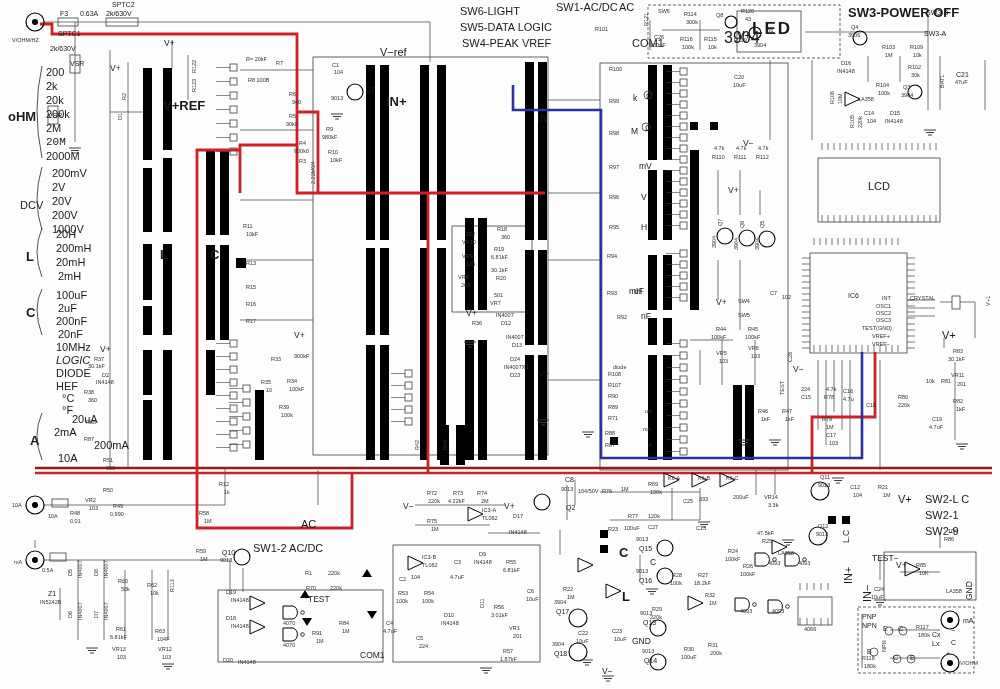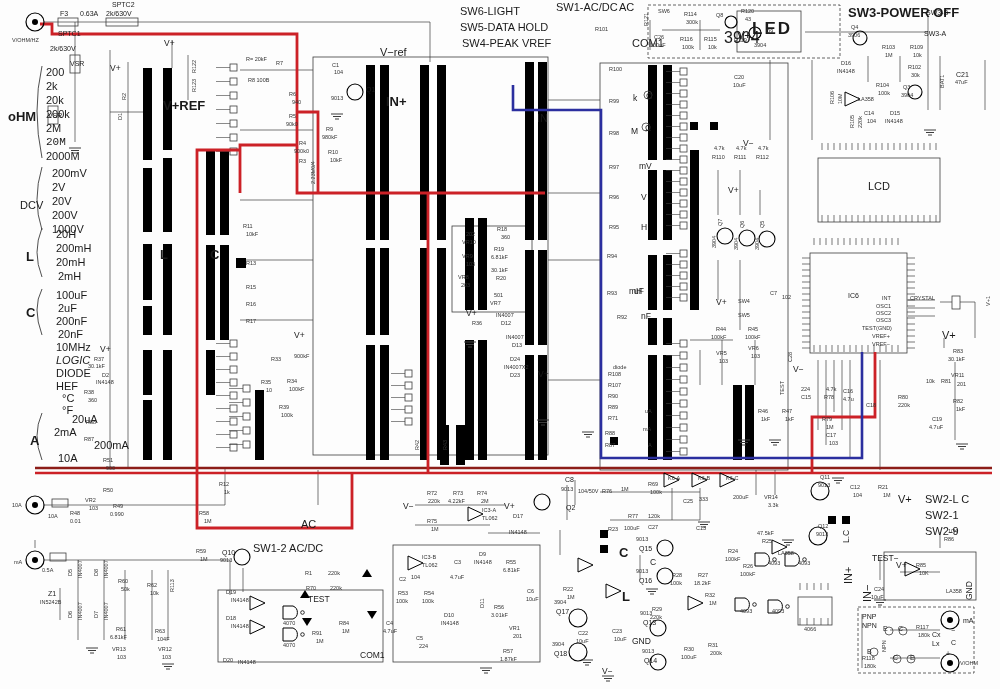--- a/index.html
+++ b/index.html
@@ -946,21 +946,21 @@
       <div class="lbl xxs" style="left: 472px; top: 321px;">R36</div>
       <div class="lbl xxs" style="left: 496px; top: 313px;">IN4007</div>
       <div class="lbl xxs" style="left: 501px; top: 321px;">D12</div>
       <div class="lbl xxs" style="left: 506px; top: 335px;">IN4007</div>
       <div class="lbl xxs" style="left: 512px; top: 343px;">D13</div>
       <div class="lbl xxs" style="left: 510px; top: 357px;">D24</div>
       <div class="lbl xxs" style="left: 504px; top: 365px;">IN4007X2</div>
       <div class="lbl xxs" style="left: 510px; top: 373px;">D23</div>
       <div class="lbl s" style="left: 538px; top: 370px;">V+</div>
       <div class="lbl m" style="left: 460px; top: 6px;">SW6-LIGHT</div>
-      <div class="lbl m" style="left: 460px; top: 22px;">SW5-DATA HOLD</div>
+      <div class="lbl m" style="left: 460px; top: 22px;">SW5-DATA LOGIC</div>
       <div class="lbl m" style="left: 462px; top: 38px;">SW4-PEAK VREF</div>
       <div class="lbl m" style="left: 556px; top: 2px;">SW1-AC/DC</div>
       <div class="lbl m" style="left: 619px; top: 2px;">AC</div>
       <div class="lbl xxs" style="left: 595px; top: 27px;">R101</div>
       <div class="lbl m" style="left: 632px; top: 38px;">COM1</div>
       <div class="lbl xxs" style="left: 658px; top: 9px;">SW6</div>
       <div class="lbl xxs rot" style="left: 644px; top: 26px;">R121</div>
       <div class="lbl xxs" style="left: 684px; top: 12px;">R114</div>
       <div class="lbl xxs" style="left: 686px; top: 20px;">300k</div>
       <div class="lbl xxs" style="left: 716px; top: 13px;">Q8</div>

